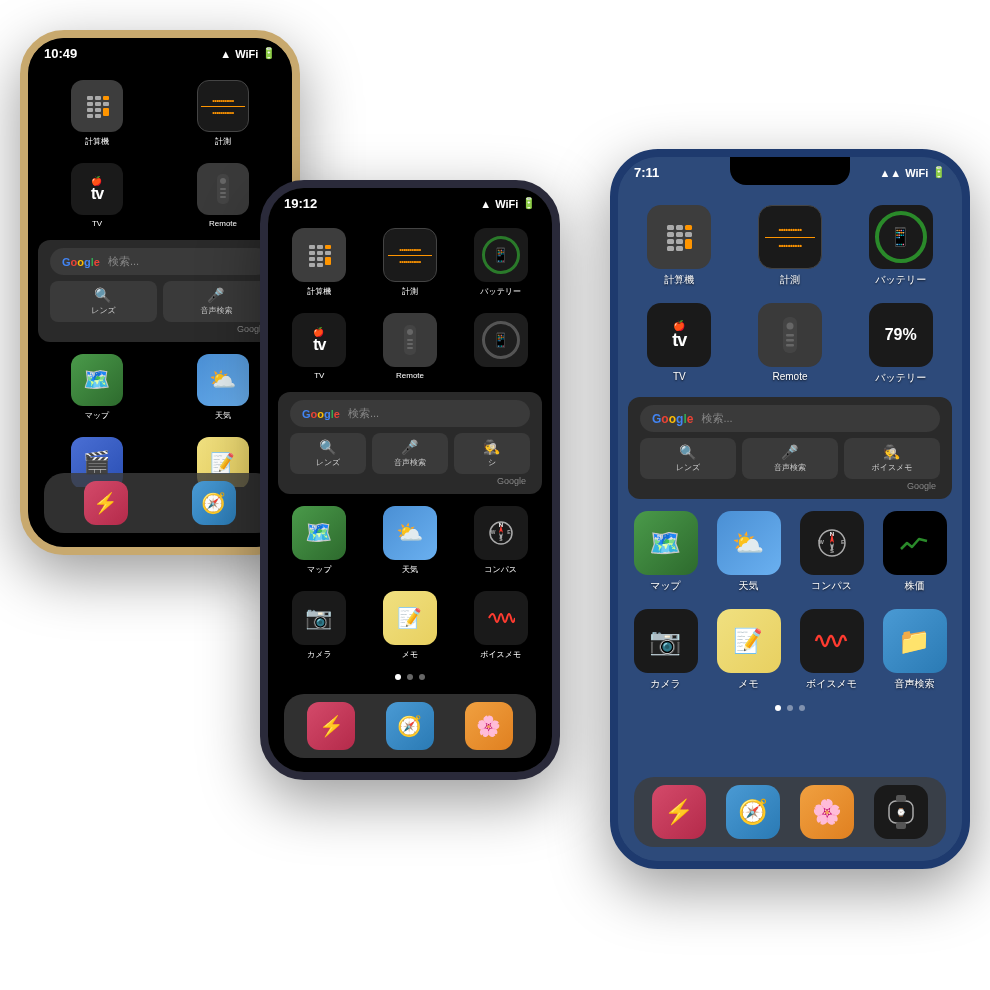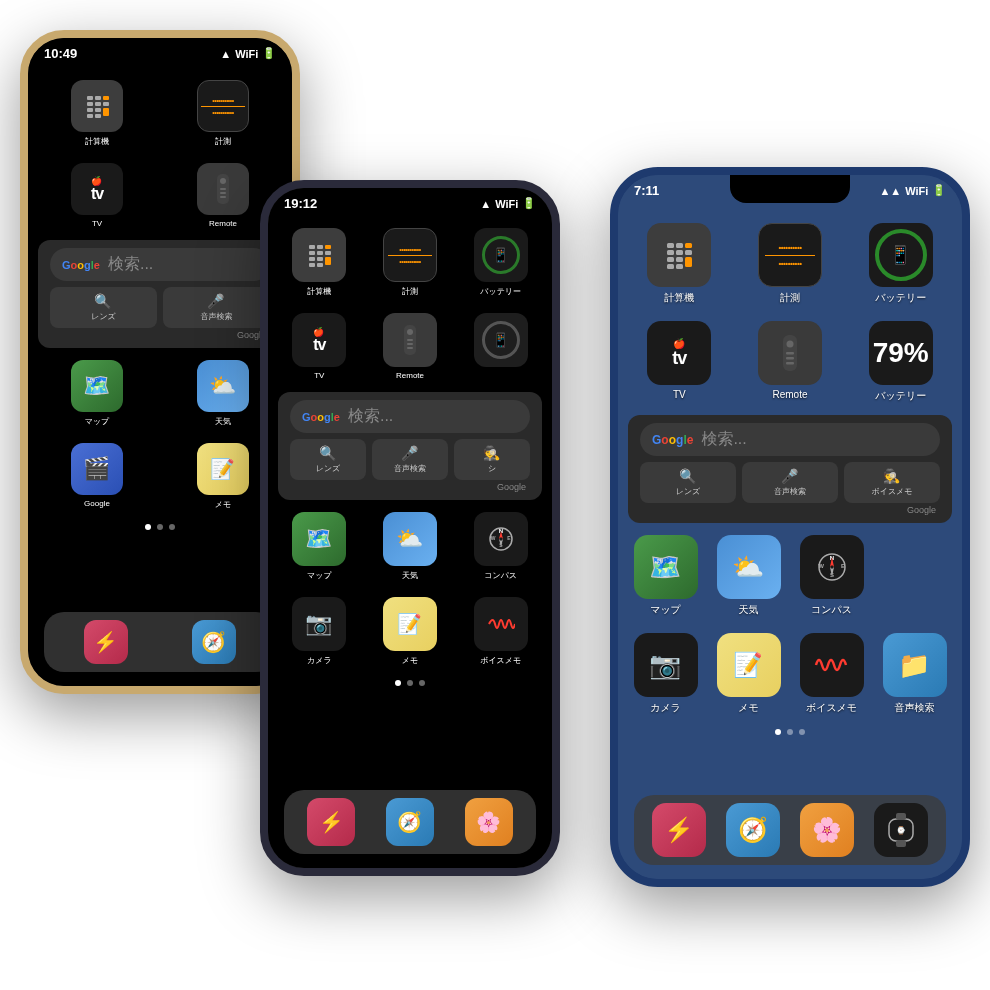--- a/index.html
+++ b/index.html
@@ -16,47 +16,47 @@
     .phone {
       position: absolute;
       border-radius: 44px;
       overflow: hidden;
       box-shadow: 0 20px 60px rgba(0,0,0,0.4);
     }
 
     
     .phone-left {
       width: 280px;
-      height: 664px;
+      height: 525px;
       left: 20px;
       top: 30px;
       background: #1a1a1a;
       border: 8px solid #c8a96e;
       border-radius: 44px;
       z-index: 1;
     }
 
     
     .phone-middle {
       width: 300px;
-      height: 696px;
+      height: 600px;
       left: 260px;
       top: 180px;
       background: #1a1a1a;
       border: 8px solid #2a2a3a;
       border-radius: 44px;
       z-index: 2;
     }
 
     
     .phone-right {
       width: 360px;
       height: 720px;
       left: 610px;
-      top: 167px;
+      top: 149px;
       background: #2d4a7a;
       border: 8px solid #1e3a6e;
       border-radius: 48px;
       z-index: 3;
     }
 
     
     .screen {
       position: absolute;
       top: 0; left: 0; right: 0; bottom: 0;
@@ -187,21 +187,21 @@
       display: flex;
       align-items: center;
       gap: 8px;
       margin-bottom: 6px;
     }
     .g-blue { color: #4285f4; }
     .g-red { color: #ea4335; }
     .g-yellow { color: #fbbc05; }
     .g-green { color: #34a853; }
 
-    .search-placeholder { color: #888; font-size: 16px; text-align: right; }
+    .search-placeholder { color: #888; font-size: 11px; text-align: right; }
 
     .google-buttons {
       display: grid;
       gap: 6px;
     }
     .google-btn {
       background: #3a3a3a;
       border-radius: 8px;
       padding: 6px 8px;
       display: flex;
@@ -693,21 +693,21 @@
                 <circle cx="12" cy="11" r="3.5" fill="#666"></circle>
                 <rect x="8" y="19" width="8" height="2.5" rx="1" fill="#666"></rect>
                 <rect x="8" y="24" width="8" height="2.5" rx="1" fill="#666"></rect>
                 <rect x="8" y="29" width="8" height="2.5" rx="1" fill="#666"></rect>
               </svg>
           </div>
           <span class="app-label">Remote</span>
         </div>
         <div class="app-icon">
           <div class="app-icon-img ic-battery" style="background:#1a1a1a; flex-direction:column;">
-            <span class="battery-pct" style="font-size:28px;">79%</span>
+            <span class="battery-pct" style="font-size:16px;">79%</span>
           </div>
           <span class="app-label">バッテリー</span>
         </div>
       </div>
 
       <div class="google-widget" style="margin:4px 10px;">
         <div class="google-search-bar">
           <span style="font-size:12px; font-weight:900;"><span class="g-blue">G</span><span class="g-red">o</span><span class="g-yellow">o</span><span class="g-blue">g</span><span class="g-green">l</span><span class="g-red">e</span></span>
           <span class="search-placeholder">検索...</span>
         </div>
@@ -748,20 +748,28 @@
                 <text x="16" y="9" text-anchor="middle" fill="white" font-size="6" font-weight="bold">N</text>
                 <text x="16" y="26" text-anchor="middle" fill="#aaa" font-size="6">S</text>
                 <text x="27" y="17" text-anchor="middle" fill="#aaa" font-size="6">E</text>
                 <text x="5" y="17" text-anchor="middle" fill="#aaa" font-size="6">W</text>
                 <polygon points="16,6 18,16 16,14 14,16" fill="#ff3b30"></polygon>
                 <polygon points="16,26 18,16 16,18 14,16" fill="#aaa"></polygon>
               </svg>
           </div>
           <span class="app-label">コンパス</span>
         </div>
+        <div class="app-icon">
+          <div class="app-icon-img ic-stocks">
+            <svg width="32" height="24" viewBox="0 0 32 24">
+                <polyline points="2,18 8,12 13,16 20,8 28,10" fill="none" stroke="#2a8a2a" stroke-width="2.5" stroke-linejoin="round"></polyline>
+              </svg>
+          </div>
+          <span class="app-label">株価</span>
+        </div>
       </div>
 
       <div class="app-grid app-grid-4col">
         <div class="app-icon">
           <div class="app-icon-img ic-camera">
               <span style="font-size:26px;">📷</span>
             </div>
           <span class="app-label">カメラ</span>
         </div>
         <div class="app-icon">

